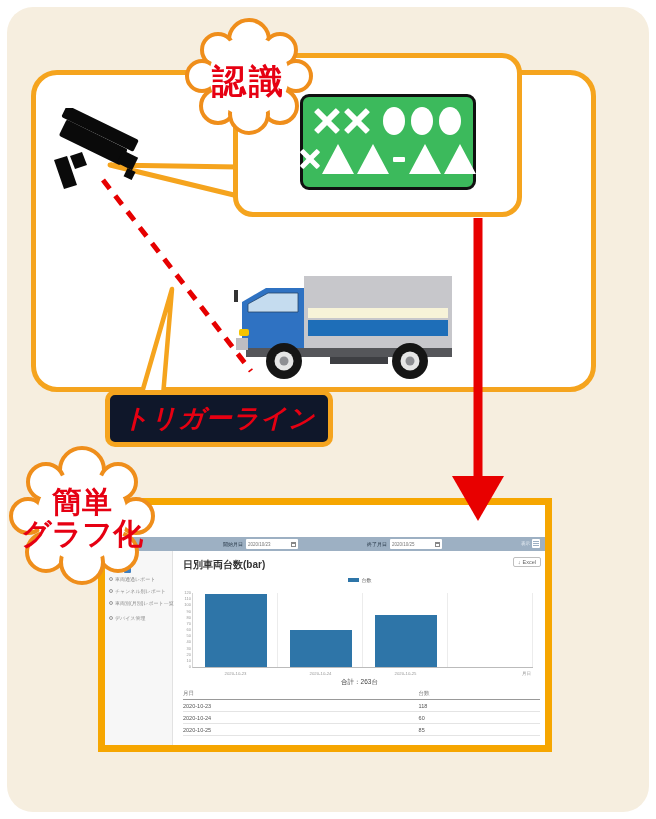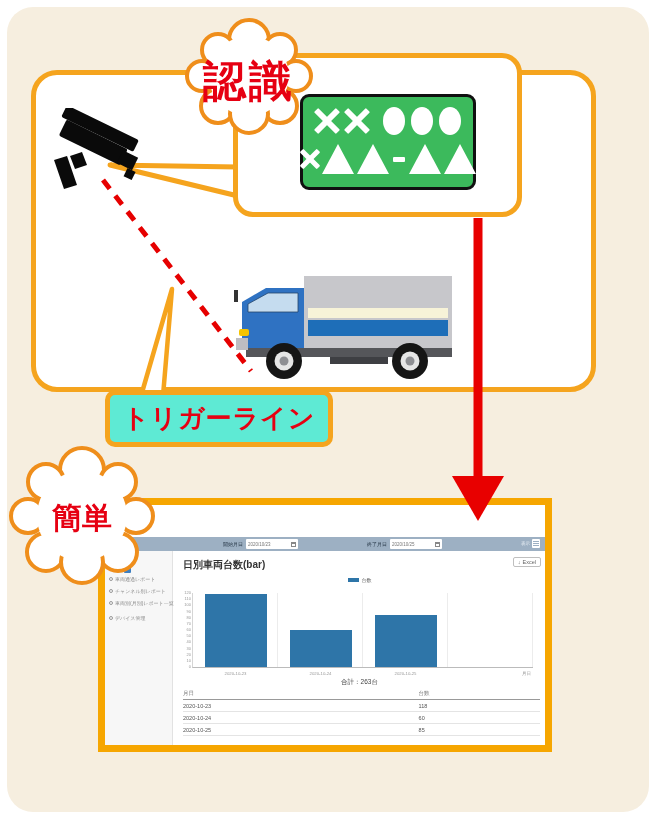--- a/index.html
+++ b/index.html
@@ -28,30 +28,30 @@
   .xsym::after{transform:translate(-50%,-50%) rotate(-45deg);}
   .xsym.small{width:18px;height:18px;}
   .xsym.small::before,.xsym.small::after{width:24px;height:5px;}
   .pcirc{width:22px;height:28px;background:#fff;border-radius:50%;}
   .ptri{width:0;height:0;border-left:16px solid transparent;border-right:16px solid transparent;
         border-bottom:30px solid #fff;}
   .pdash{width:12px;height:5px;background:#fff;border-radius:1px;margin:0 1px;}
   .mt8{margin-left:8px;}
 
   
-  .trigger-box{position:absolute;left:105px;top:390px;width:218px;height:47px;background:#5eead4;
-               border:5px solid #F5A41E;border-radius:10px;display:flex;align-items:center;justify-content:center;}
+  .trigger-box{position:absolute;left:105px;top:390px;width:218px;height:47px;background:#0f172a;
+               border:5px solid #F5A41E;border-radius:10px;display:flex;align-items:center;justify-content:center;font-style:italic;}
   .red-label{color:#E60012;font-weight:bold;}
   .trigger-box .red-label{font-size:26px;letter-spacing:1px;}
 
   
   .cloud{position:absolute;}
   .cloud-text{position:absolute;left:0;top:0;width:100%;height:100%;display:flex;flex-direction:column;
               align-items:center;justify-content:center;text-align:center;}
-  .cloud1 .red-label{font-size:43px;letter-spacing:3px;}
+  .cloud1 .red-label{font-size:34px;letter-spacing:3px;}
   .cloud2 .red-label{font-size:30px;line-height:1.08;}
 
   
   .dashboard{position:absolute;left:98px;top:498px;width:454px;height:254px;background:#fff;
              border:7px solid #F6A600;box-sizing:border-box;}
   .dash-inner{position:absolute;left:0;top:0;width:440px;height:240px;font-family:"Liberation Sans",sans-serif;}
   .dash-toolbar{position:absolute;left:0;top:32px;width:440px;height:14px;background:#9DB0C3;}
   .tb-toggle{position:absolute;left:0;top:0;width:11px;height:14px;background:#3E4E60;}
   .tb-toggle::before{content:"";position:absolute;left:2px;top:4px;width:7px;height:1px;background:#fff;
                      box-shadow:0 3px 0 #fff;}
@@ -305,15 +305,16 @@
         <circle cx="20" cy="70" r="17"></circle>
           <circle cx="128" cy="70" r="17"></circle>
           <circle cx="38" cy="106" r="19"></circle>
         <circle cx="110" cy="106" r="19"></circle>
           <circle cx="74" cy="116" r="21"></circle>
       </g>
       <circle cx="74" cy="70" r="45" fill="#ffffff"></circle>
     </svg>
     <div class="cloud-text">
       <span class="red-label">簡単</span>
+      <span class="red-label">グラフ化</span>
     </div>
   </div>
 </div>
 
 </body></html>

